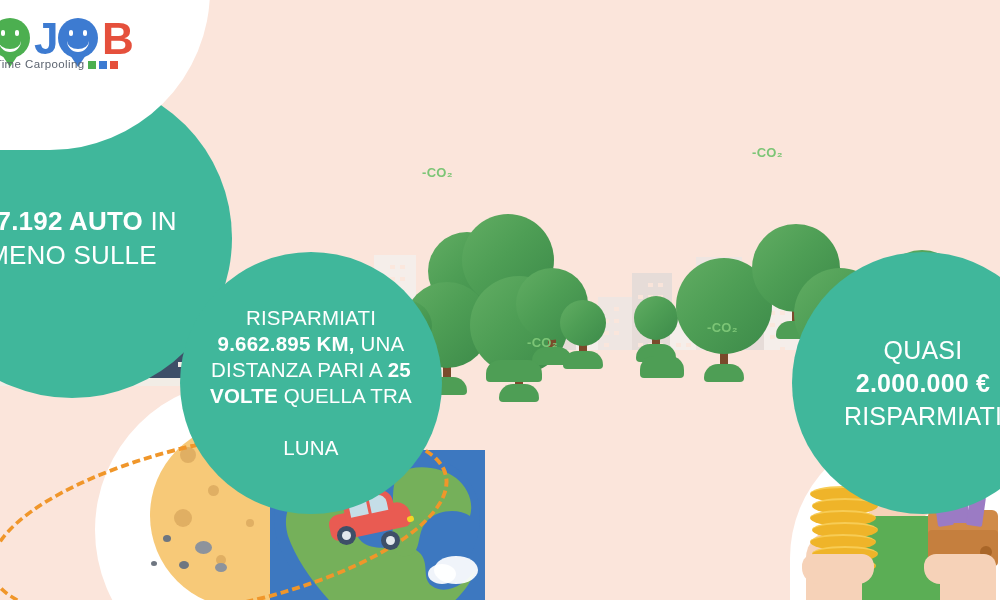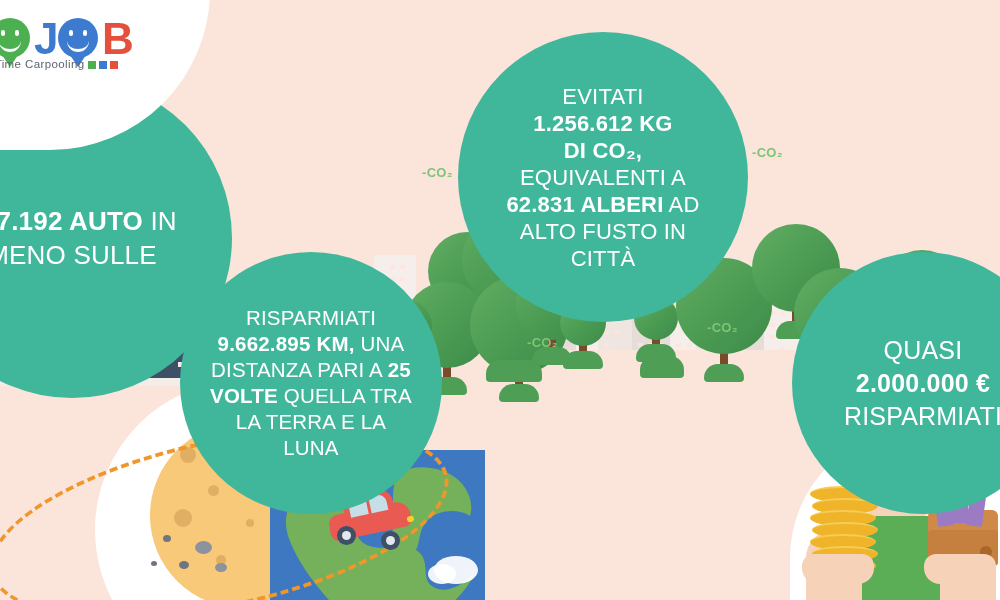--- a/index.html
+++ b/index.html
@@ -828,36 +828,25 @@
       <span class="lt">MENO SULLE</span><br>
     </div>
   </div>
 
   <div class="bubble" id="bubble-km">
     <div class="txt">
       <span class="lt">RISPARMIATI</span><br>
       <span>9.662.895 KM,</span><span class="lt"> UNA</span><br>
       <span class="lt">DISTANZA PARI A </span><span>25</span><br>
       <span>VOLTE</span><span class="lt"> QUELLA TRA</span><br>
-      <span class="lt">LA TERRA E LA</span><br>
+      <br>
       <span class="lt">LUNA</span>
     </div>
   </div>
 
-  <div class="bubble" id="bubble-co2">
-    <div class="txt">
-      <span class="lt">EVITATI</span><br>
-      <span>1.256.612 KG</span><br>
-      <span>DI CO₂,</span><br>
-      <span class="lt">EQUIVALENTI A</span><br>
-      <span>62.831 ALBERI</span><span class="lt"> AD</span><br>
-      <span class="lt">ALTO FUSTO IN</span><br>
-      <span class="lt">CITTÀ</span>
-    </div>
-  </div>
 
   <div class="bubble" id="bubble-eur">
     <div class="txt">
       <span class="lt">QUASI</span><br>
       <span>2.000.000 €</span><br>
       <span class="lt">RISPARMIATI</span>
     </div>
   </div>
 
   <div class="logoblob"></div>

